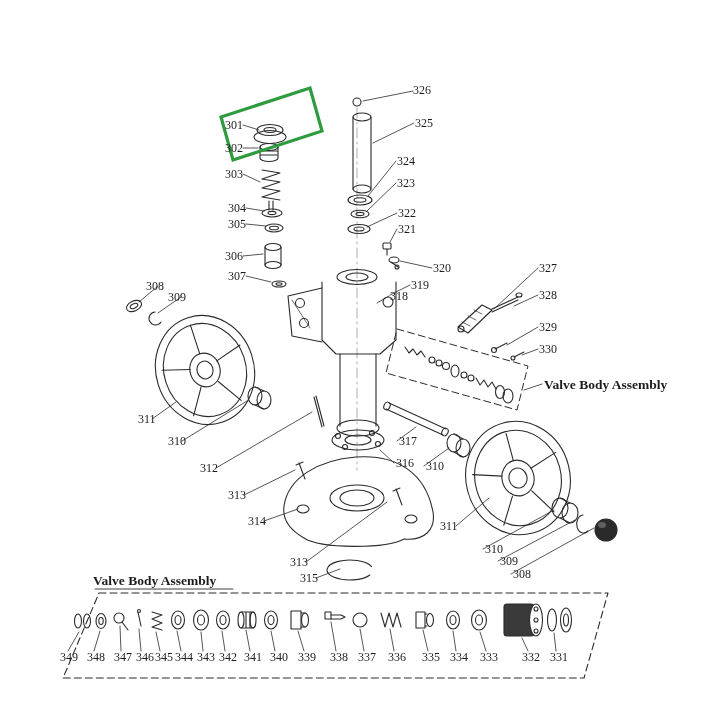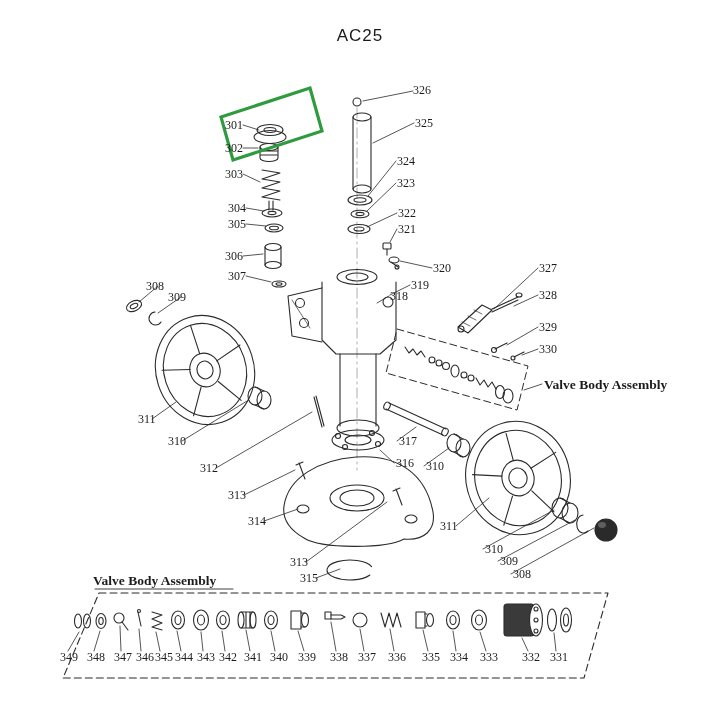--- a/index.html
+++ b/index.html
@@ -11,21 +11,20 @@
   .art{stroke:#2b2b2b;fill:none;stroke-width:1.1;stroke-linecap:round;stroke-linejoin:round;}
   .leaders{stroke:#2b2b2b;stroke-width:0.8;fill:none;}
   .part-label{font:12px "Liberation Serif",serif;fill:#1c1c1c;stroke:none;}
   .assembly-label{font:bold 13.5px "Liberation Serif",serif;fill:#1c1c1c;stroke:none;}
   .dashbox{stroke-dasharray:7 4;}
 </style>
 </head>
 <body>
 
 <div class="stage">
-  <div class="title">AC25</div>
 
   <svg width="720" height="720" viewBox="0 0 720 720">
 
     <g class="art">
 
       <path d="M357,108 V470" stroke-width="0.6" stroke-dasharray="10 4 2 4" opacity="0.65"></path>
 
       <g>
         <ellipse cx="270" cy="130" rx="13" ry="5.5"></ellipse>
         <ellipse cx="270" cy="137" rx="16" ry="6.5"></ellipse>

